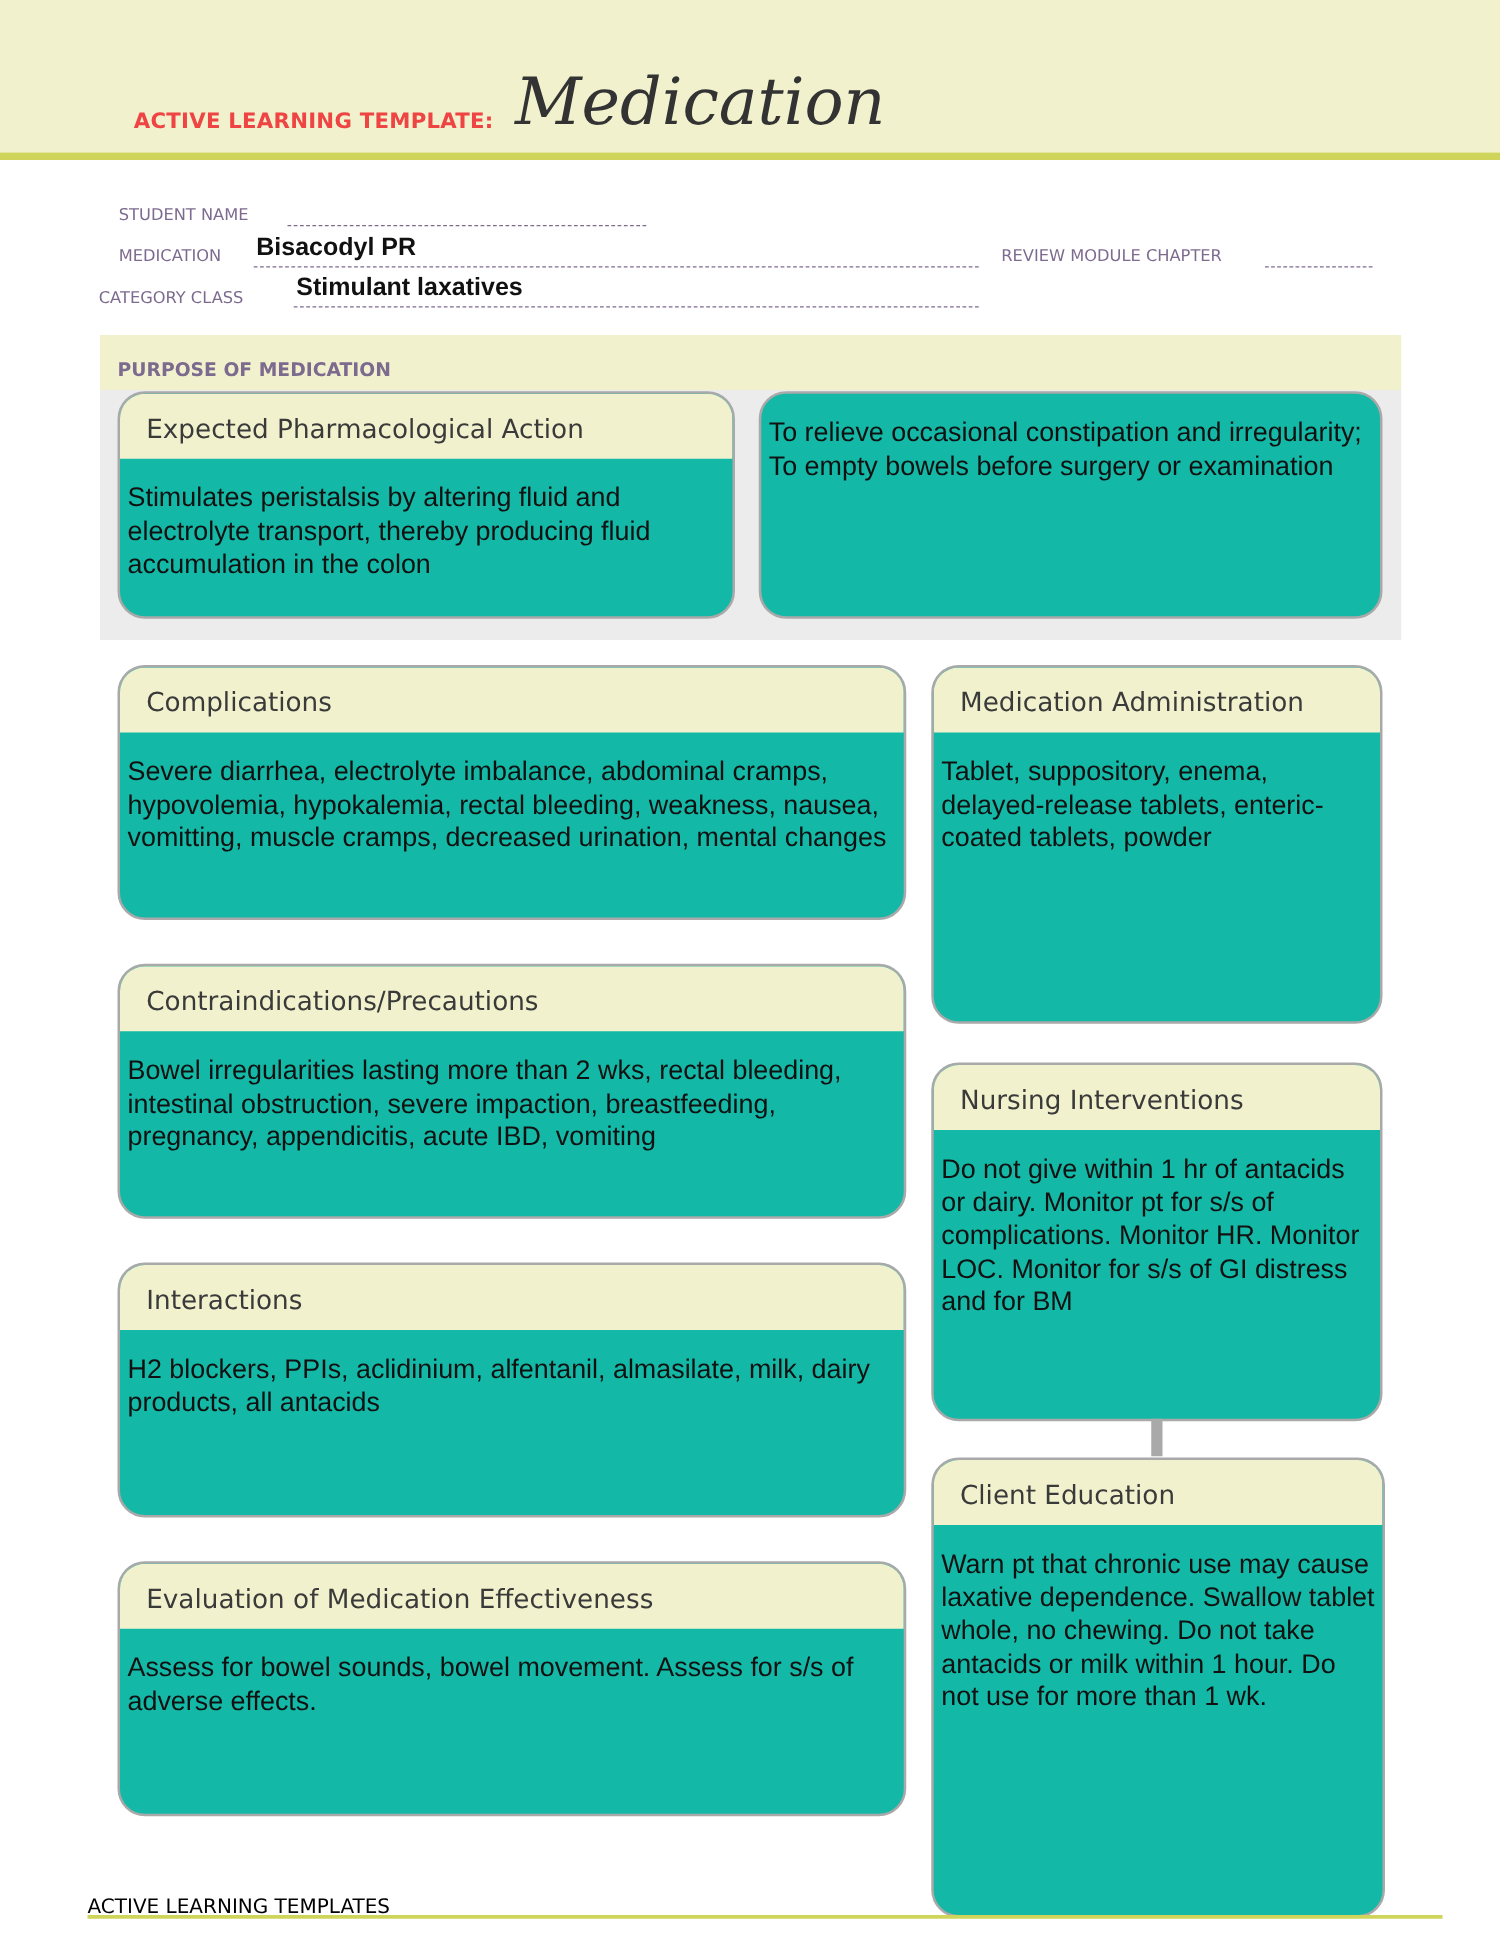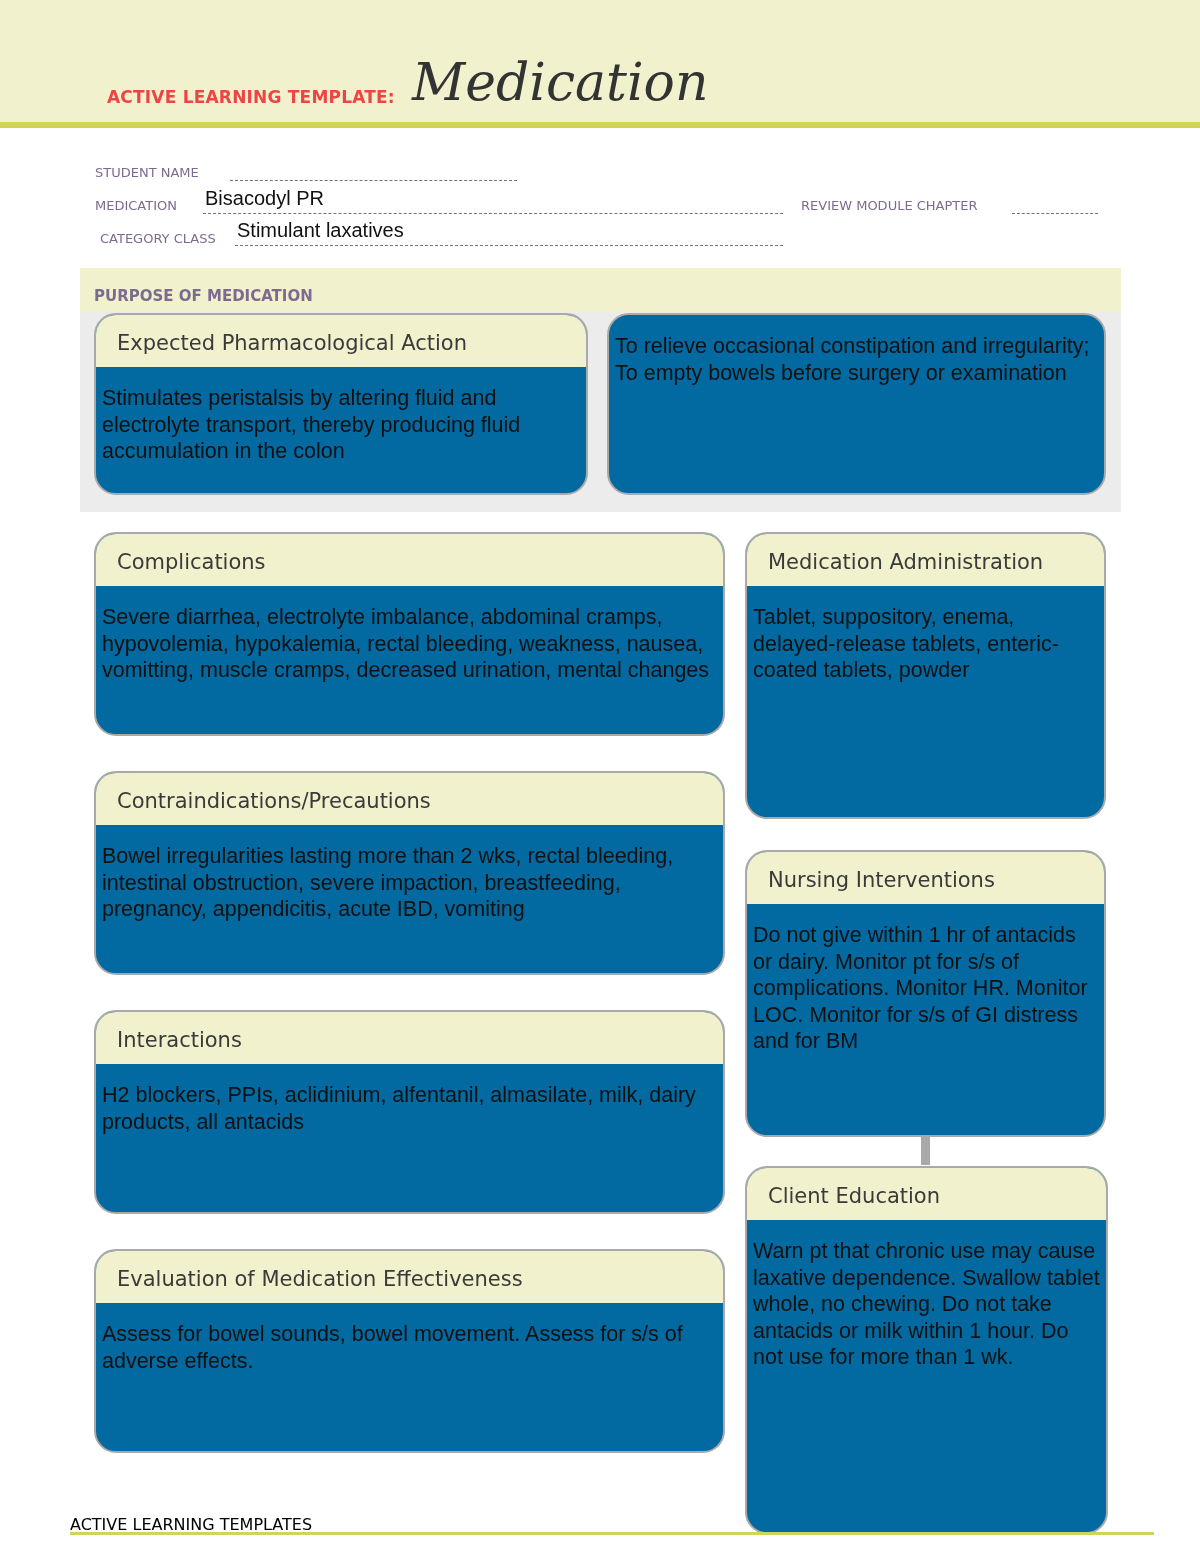--- a/index.html
+++ b/index.html
@@ -4,27 +4,27 @@
 <style>
   html, body { margin: 0; padding: 0; }
   body { width: 1200px; height: 1553px; background: #ffffff; position: relative; overflow: hidden; font-family: "Liberation Sans", sans-serif; }
   .header-band { position: absolute; left: 0; top: 0; width: 1200px; height: 122px; background: #f1f2cd; }
   .header-rule { position: absolute; left: 0; top: 122px; width: 1200px; height: 6px; background: #cfd55b; }
   .header-label { position: absolute; left: 107px; top: 87px; font-family: "DejaVu Sans", sans-serif; font-weight: bold; font-size: 17px; color: #ef4444; letter-spacing: 0.2px; }
   .header-title { position: absolute; left: 412px; top: 52px; font-family: "DejaVu Serif", serif; font-style: italic; font-size: 52px; color: #333333; }
 
   .meta-row { position: absolute; font-family: "DejaVu Sans", sans-serif; font-size: 13px; color: #7d6b8f; }
   .meta-line { position: absolute; border-bottom: 1.5px dashed #7d6b8f; height: 0; }
-  .meta-value { position: absolute; font-family: "Liberation Sans", sans-serif; font-size: 20px; color: #111; }
+  .meta-value { position: absolute; font-family: "Liberation Sans", sans-serif; font-size: 20px; color: #111; font-weight: bold; }
 
   .purpose-band { position: absolute; left: 80px; top: 268px; width: 1041px; height: 44px; background: #f1f2cd; }
   .purpose-area { position: absolute; left: 80px; top: 312px; width: 1041px; height: 200px; background: #ececec; }
   .purpose-label { position: absolute; left: 94px; top: 287px; font-family: "DejaVu Sans", sans-serif; font-weight: bold; font-size: 15px; color: #7d6b8f; }
 
-  .box { position: absolute; border: 2.5px solid #a9a9a9; border-radius: 22px; background: #0369a1; overflow: hidden; box-sizing: border-box; }
+  .box { position: absolute; border: 2.5px solid #a9a9a9; border-radius: 22px; background: #14b8a6; overflow: hidden; box-sizing: border-box; }
   .box-head { background: #f1f2cd; height: 52px; box-sizing: border-box; padding: 16px 0 0 21px; font-family: "DejaVu Sans", sans-serif; font-size: 21px; color: #3a3a3a; }
   .box-body { padding: 18px 6px 0 6px; font-family: "Liberation Sans", sans-serif; font-size: 21.5px; line-height: 26.5px; color: #111; }
 
   .connector { position: absolute; left: 921px; top: 1135px; width: 9px; height: 30px; background: #a9a9a9; }
 
   .footer-label { position: absolute; left: 70px; top: 1515px; font-family: "DejaVu Sans", sans-serif; font-size: 16px; color: #000000; }
   .footer-rule { position: absolute; left: 70px; top: 1532px; width: 1084px; height: 3px; background: #cfd55b; }
 </style>
 </head>
 <body>
@@ -39,21 +39,21 @@
 <div class="meta-value" style="left:232px; top:160px;"></div>
 
 <div class="meta-row" style="left:95px; top:198px;">MEDICATION</div>
 <div class="meta-line" style="left:203px; top:213px; width:580px;"></div>
 <div class="meta-value" style="left:205px; top:187px;">Bisacodyl PR</div>
 
 <div class="meta-row" style="left:801px; top:198px;">REVIEW MODULE CHAPTER</div>
 <div class="meta-line" style="left:1012px; top:213px; width:86px;"></div>
 <div class="meta-value" style="left:1014px; top:187px;"></div>
 
-<div class="meta-row" style="left:100px; top:231px;">CATEGORY CLASS</div>
+<div class="meta-row" style="left:79px; top:231px;">CATEGORY CLASS</div>
 <div class="meta-line" style="left:235px; top:245px; width:548px;"></div>
 <div class="meta-value" style="left:237px; top:219px;">Stimulant laxatives</div>
 
 <div class="purpose-band"></div>
 <div class="purpose-area"></div>
 <div class="purpose-label">PURPOSE OF MEDICATION</div>
 
 <div class="box" style="left:94px; top:313px; width:494px; height:182px;">
   <div class="box-head">Expected Pharmacological Action</div>
   <div class="box-body">Stimulates peristalsis by altering fluid and electrolyte transport, thereby producing fluid accumulation in the colon</div>

